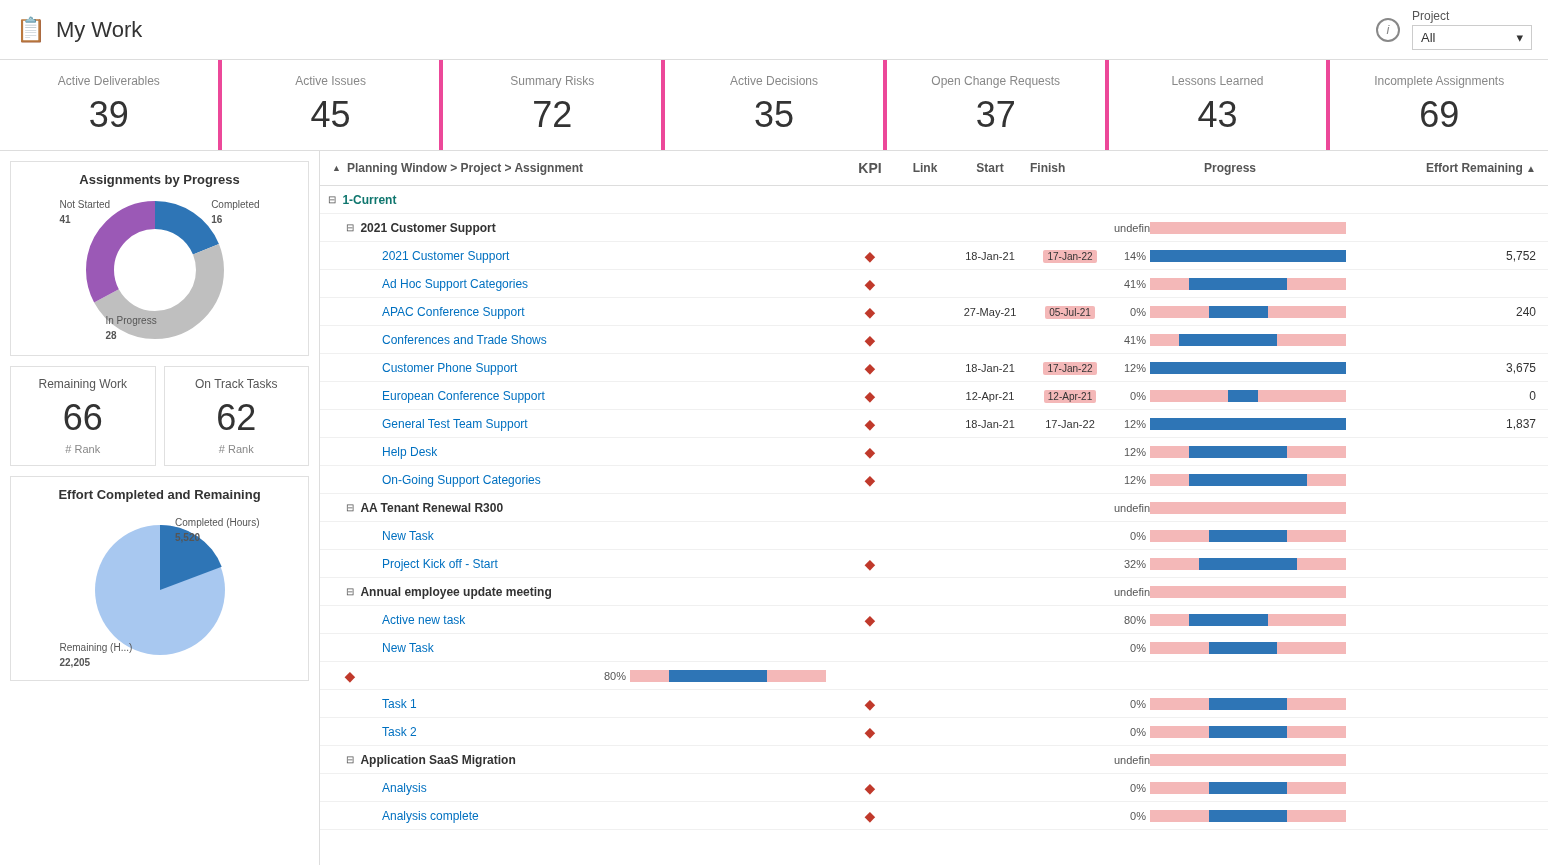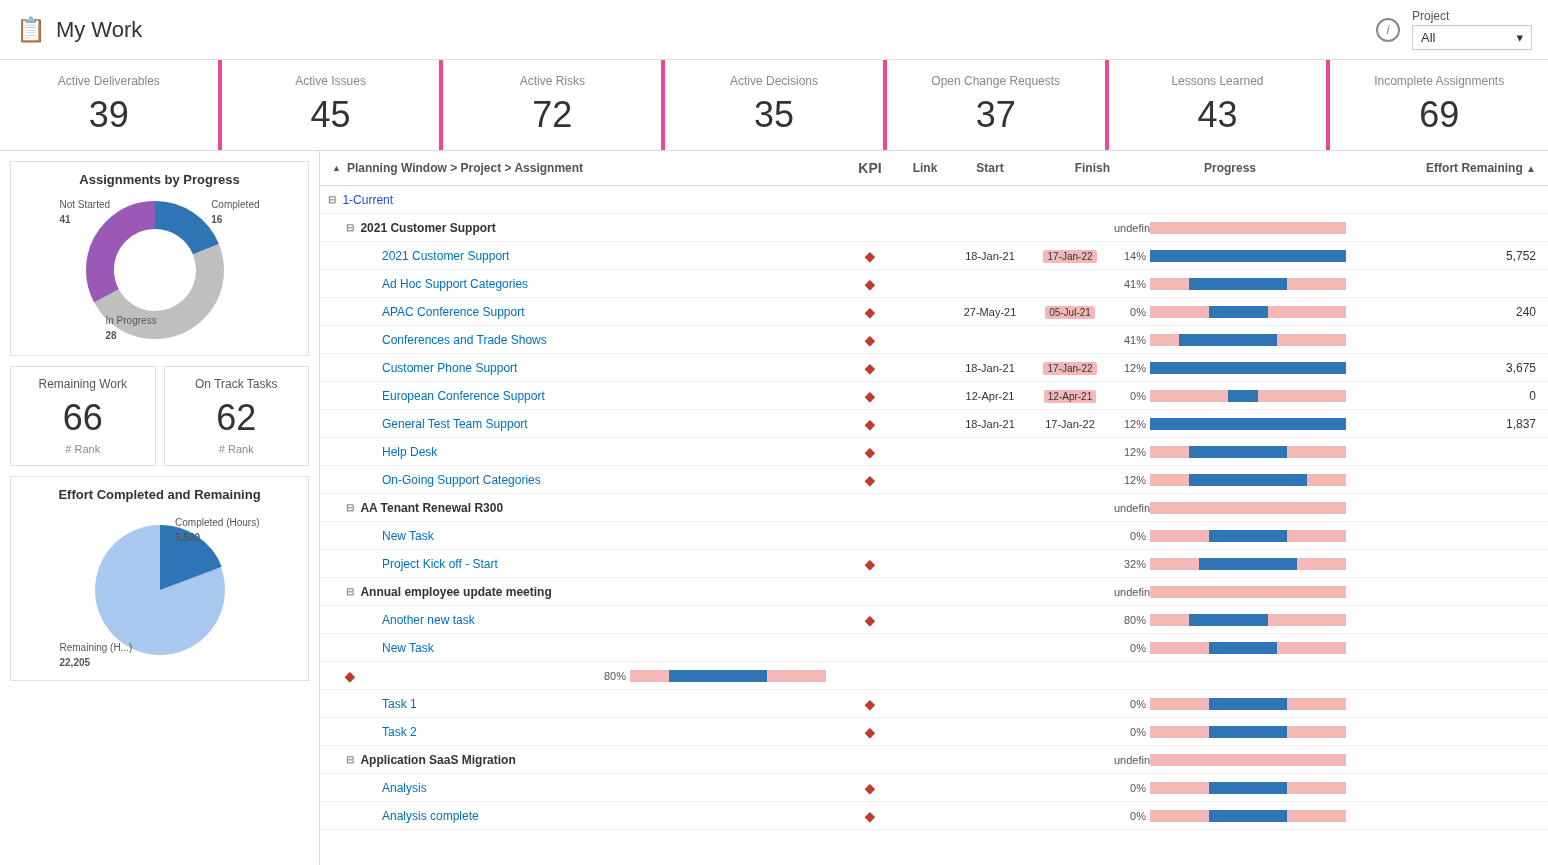--- a/index.html
+++ b/index.html
@@ -37,37 +37,37 @@
     .stat-box-value { font-size: 36px; font-weight: 200; color: #333; }
     .stat-box-rank { font-size: 11px; color: #888; margin-top: 4px; }
 
     
     .content { flex: 1; overflow: hidden; display: flex; flex-direction: column; background: #fff; }
     .table-header { display: flex; align-items: center; border-bottom: 1px solid #ddd; background: #fff; padding: 6px 0; position: sticky; top: 0; z-index: 10; }
     .th-planning { flex: 0 0 520px; padding: 4px 12px; font-size: 12px; color: #555; font-weight: 600; display: flex; align-items: center; gap: 6px; }
     .th-kpi { flex: 0 0 60px; text-align: center; font-size: 14px; color: #555; font-weight: 600; }
     .th-link { flex: 0 0 50px; text-align: center; font-size: 12px; color: #555; font-weight: 600; }
     .th-start { flex: 0 0 80px; text-align: center; font-size: 12px; color: #555; font-weight: 600; }
-    .th-finish { flex: 0 0 80px; text-align: right; font-size: 12px; color: #555; font-weight: 600; }
+    .th-finish { flex: 0 0 80px; text-align: left; font-size: 12px; color: #555; font-weight: 600; }
     .th-progress { flex: 0 0 240px; text-align: center; font-size: 12px; color: #555; font-weight: 600; }
     .th-effort { flex: 1; text-align: right; font-size: 12px; color: #555; font-weight: 600; padding-right: 12px; }
     .sort-arrow { font-size: 10px; }
 
     .table-body { flex: 1; overflow-y: auto; }
     .table-row { display: flex; align-items: center; border-bottom: 1px solid #f0f0f0; min-height: 28px; }
 
     .cell-planning { flex: 0 0 520px; padding: 3px 12px; font-size: 12px; display: flex; align-items: center; gap: 4px; overflow: hidden; }
     .cell-kpi { flex: 0 0 60px; text-align: center; display: flex; align-items: center; justify-content: center; }
     .cell-link { flex: 0 0 50px; text-align: center; }
     .cell-start { flex: 0 0 80px; text-align: center; font-size: 11px; }
     .cell-finish { flex: 0 0 80px; text-align: center; font-size: 11px; }
     .cell-progress { flex: 0 0 240px; display: flex; align-items: center; gap: 4px; padding: 0 4px; }
     .cell-effort { flex: 1; text-align: right; padding-right: 12px; font-size: 12px; }
 
-    .row-section { font-weight: 400; font-size: 12px; color: #1d4ed8; }
+    .row-section { font-weight: 700; font-size: 12px; color: #0f766e; }
     .row-group { font-weight: 600; font-size: 12px; color: #333; }
     .row-item { font-size: 12px; color: #0070c0; }
 
     .expand-icon { font-size: 10px; color: #555; cursor: pointer; margin-right: 2px; }
 
     .diamond { color: #c0392b; font-size: 14px; }
     .date-badge { font-size: 10px; background: #f4b8b8; padding: 1px 4px; border-radius: 2px; color: #333; }
     .date-normal { font-size: 11px; color: #333; }
 
     
@@ -105,21 +105,21 @@
 <div class="kpi-row" id="kpi-row">
     <div class="kpi-card">
       <div class="kpi-label">Active Deliverables</div>
                    <div class="kpi-value">39</div>
     </div>
     <div class="kpi-card">
       <div class="kpi-label">Active Issues</div>
                    <div class="kpi-value">45</div>
     </div>
     <div class="kpi-card">
-      <div class="kpi-label">Active Risks</div>
+      <div class="kpi-label">Summary Risks</div>
                    <div class="kpi-value">72</div>
     </div>
     <div class="kpi-card">
       <div class="kpi-label">Active Decisions</div>
                    <div class="kpi-value">35</div>
     </div>
     <div class="kpi-card">
       <div class="kpi-label">Open Change Requests</div>
                    <div class="kpi-value">37</div>
     </div>
@@ -545,21 +545,21 @@
         <div class="gantt-bar" style="left:undefined%;width:NaN%;"></div>
       </div>
           </div>
           <div class="cell-effort">
     <span class="effort-val"></span>
   </div>
         </div>
         <div class="table-row">
           <div class="cell-planning" style="padding-left:44px;">
     <span style="width:14px;display:inline-block;"></span>
-    <span class="row-item">Another new task</span>
+    <span class="row-item">Active new task</span>
   </div>
           <div class="cell-kpi">
     <span class="diamond">◆</span>
   </div>
           <div class="cell-link"></div>
           <div class="cell-start">
     <span class="date-normal"></span>
   </div>
           <div class="cell-finish"></div>
           <div class="cell-progress">

